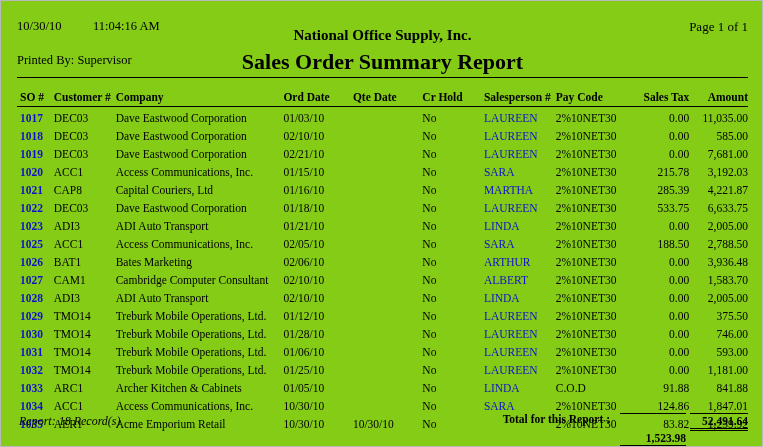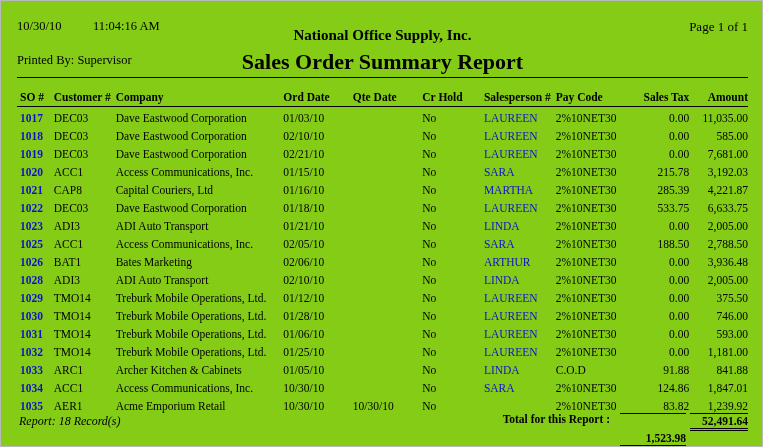--- a/index.html
+++ b/index.html
@@ -322,20 +322,32 @@
           <td class="c-comp">Bates Marketing</td>
           <td class="c-ord">02/06/10</td>
           <td class="c-qte"></td>
           <td class="c-hold">No</td>
           <td class="c-sales sales">ARTHUR</td>
           <td class="c-pay">2%10NET30</td>
           <td class="c-tax num">0.00</td>
           <td class="c-amt num">3,936.48</td>
         </tr>
         <tr>
+          <td class="c-so so">1027</td>
+          <td class="c-cust cust">CAM1</td>
+          <td class="c-comp">Cambridge Computer Consultant</td>
+          <td class="c-ord">02/10/10</td>
+          <td class="c-qte"></td>
+          <td class="c-hold">No</td>
+          <td class="c-sales sales">ALBERT</td>
+          <td class="c-pay">2%10NET30</td>
+          <td class="c-tax num">0.00</td>
+          <td class="c-amt num">1,583.70</td>
+        </tr>
+        <tr>
           <td class="c-so so">1028</td>
           <td class="c-cust cust">ADI3</td>
           <td class="c-comp">ADI Auto Transport</td>
           <td class="c-ord">02/10/10</td>
           <td class="c-qte"></td>
           <td class="c-hold">No</td>
           <td class="c-sales sales">LINDA</td>
           <td class="c-pay">2%10NET30</td>
           <td class="c-tax num">0.00</td>
           <td class="c-amt num">2,005.00</td>

